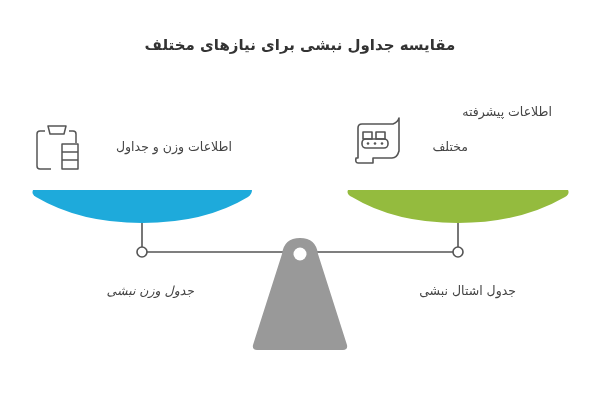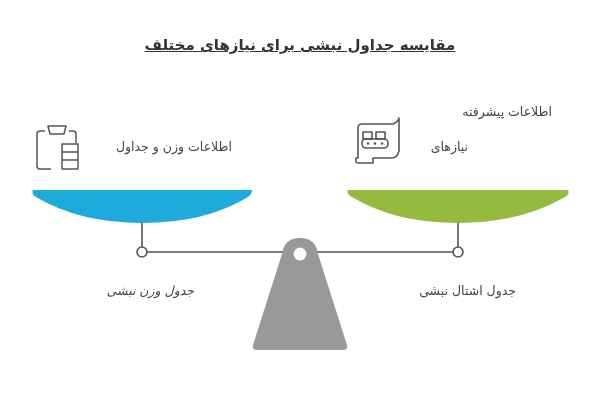--- a/index.html
+++ b/index.html
@@ -4,21 +4,21 @@
   <style>
     html, body { margin: 0; padding: 0; }
     body {
       width: 600px; height: 400px; background: #ffffff;
       position: relative; overflow: hidden;
       font-family: "DejaVu Sans", "Liberation Sans", sans-serif;
     }
     .title {
       position: absolute; left: 0; top: 36px; width: 600px;
       text-align: center; direction: rtl;
-      font-size: 15px; font-weight: bold; color: #333333; text-decoration: underline;
+      font-size: 15px; font-weight: bold; color: #333333;
     }
     .diagram-svg { position: absolute; left: 0; top: 0; }
     .label {
       position: absolute; direction: rtl; color: #444444;
       font-size: 12.5px; white-space: nowrap;
     }
   </style>
 </head>
 <body>
 
@@ -59,15 +59,15 @@
   </g>
   <g fill="#555555">
     <circle cx="368" cy="143.5" r="1.3"></circle>
     <circle cx="375" cy="143.5" r="1.3"></circle>
     <circle cx="382" cy="143.5" r="1.3"></circle>
   </g>
 </svg>
 
 <div class="label" style="right:368px; top:139px;">اطلاعات وزن و جداول</div>
 <div class="label" style="right:48px; top:104px;">اطلاعات پیشرفته</div>
-<div class="label" style="right:132px; top:139px;">نیازهای</div>
+<div class="label" style="right:132px; top:139px;">مختلف</div>
 <div class="label" style="right:406px; top:283px;font-style:italic;">جدول وزن نبشی</div>
 <div class="label" style="right:84px; top:283px;margin-left:33px;">جدول اشتال نبشی</div>
 
 </body></html>

